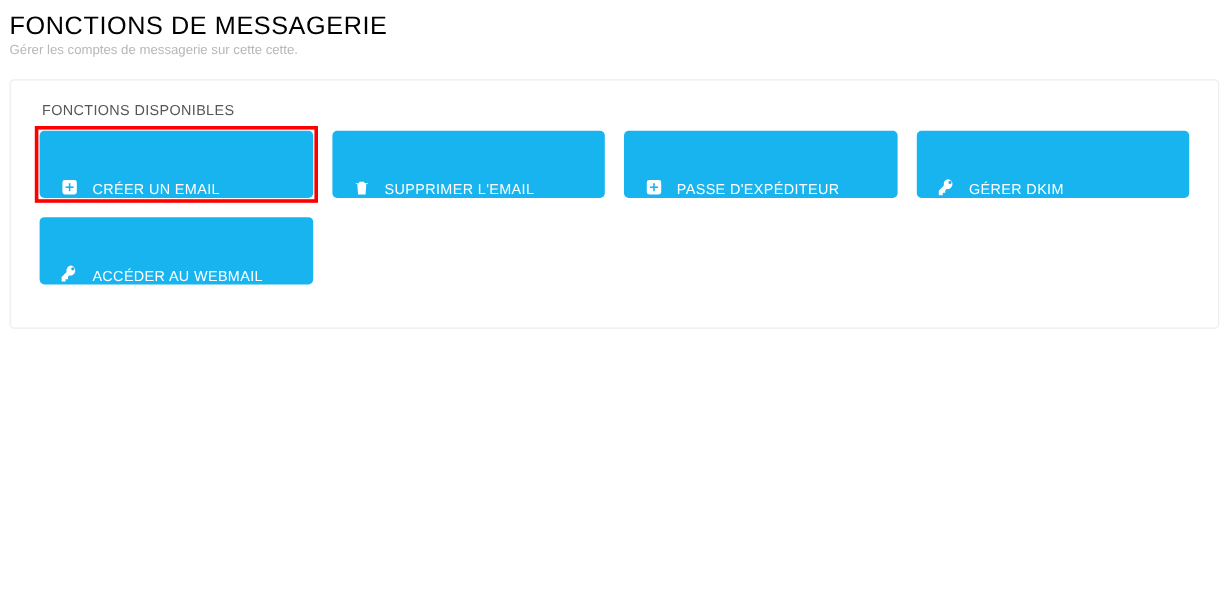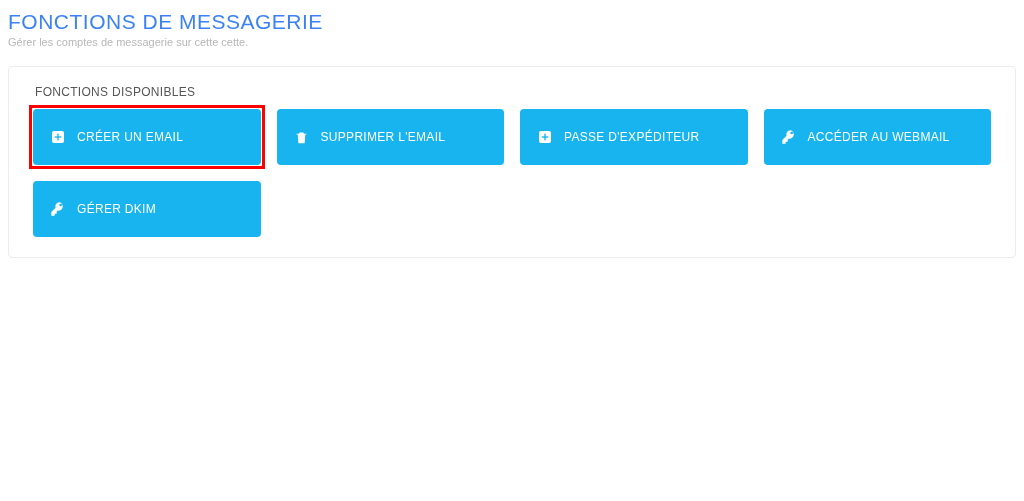--- a/index.html
+++ b/index.html
@@ -9,54 +9,54 @@
     width: 1024px;
     height: 501px;
     overflow: hidden;
   }
   .page-header {
     padding: 10px 8px 4px 8px;
   }
   .page-title {
     font-size: 21px;
     font-weight: 300;
-    color: #3b82f6;
+    color: #000000;
     letter-spacing: 0.5px;
   }
   .page-subtitle {
     font-size: 11px;
     color: #b7b7b7;
     margin-top: 2px;
   }
   .panel {
     margin: 14px 8px 0 8px;
     border: 1px solid #ececec;
     border-radius: 4px;
-    padding: 18px 24px 20px 24px;
+    padding: 18px 24px 36px 24px;
   }
   .panel-label {
     font-size: 12px;
     color: #565656;
     letter-spacing: 0.3px;
     margin-bottom: 10px;
     margin-left: 2px;
   }
   .grid {
     display: grid;
     grid-template-columns: repeat(4, 1fr);
     gap: 16px;
   }
   .btn {
     background: #17b4ef;
     color: #ffffff;
     border: none;
     border-radius: 4px;
     height: 56px;
     display: flex;
-    align-items: center;
+    align-items: flex-end;
     padding: 0 16px;
     cursor: pointer;
     font-size: 12px;
     font-weight: 500;
     letter-spacing: 0.3px;
   }
   .btn .icon-wrap {
     width: 18px;
     height: 18px;
     display: flex;
@@ -125,26 +125,26 @@
       <span>PASSE D'EXPÉDITEUR</span>
     </button>
 
 
     <button class="btn">
       <span class="icon-wrap">
         <svg viewBox="0 0 24 24" width="16" height="16">
             <path d="M14 2a6 6 0 0 0-5.65 8L2 16.35V22h5v-3h3v-3l1.65-1.65A6 6 0 1 0 14 2zm2 6a2 2 0 1 1 0-4 2 2 0 0 1 0 4z"></path>
           </svg>
       </span>
-      <span>ACCÉDER AU WEBMAIL</span>
+      <span>GÉRER DKIM</span>
     </button>
 
     <button class="btn">
       <span class="icon-wrap">
         <svg viewBox="0 0 24 24" width="16" height="16">
             <path d="M14 2a6 6 0 0 0-5.65 8L2 16.35V22h5v-3h3v-3l1.65-1.65A6 6 0 1 0 14 2zm2 6a2 2 0 1 1 0-4 2 2 0 0 1 0 4z"></path>
           </svg>
       </span>
-      <span>GÉRER DKIM</span>
+      <span>ACCÉDER AU WEBMAIL</span>
     </button>
 
   </div>
 </div>
 
 </body></html>

